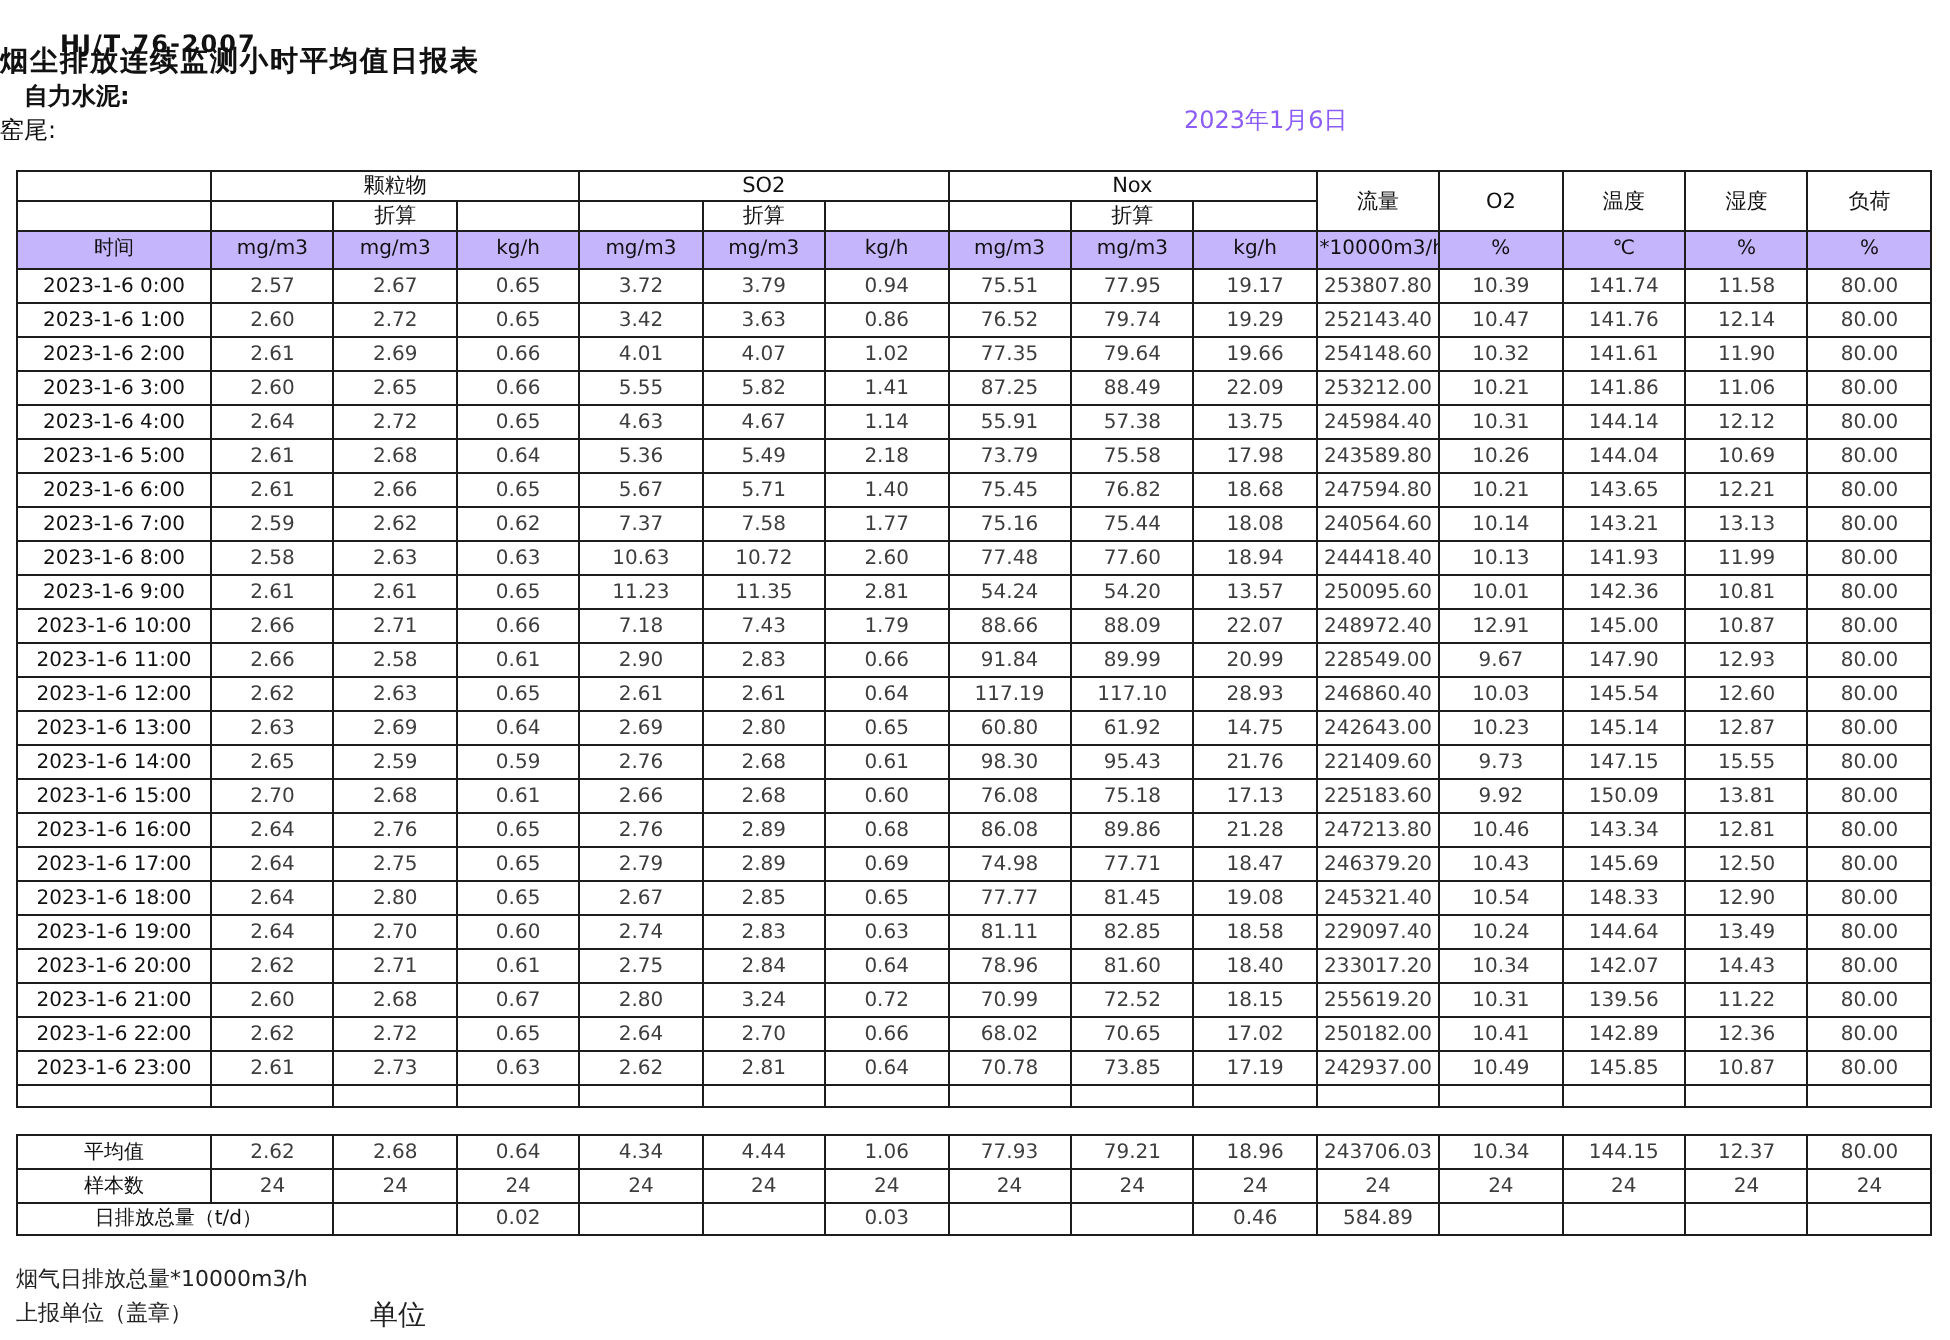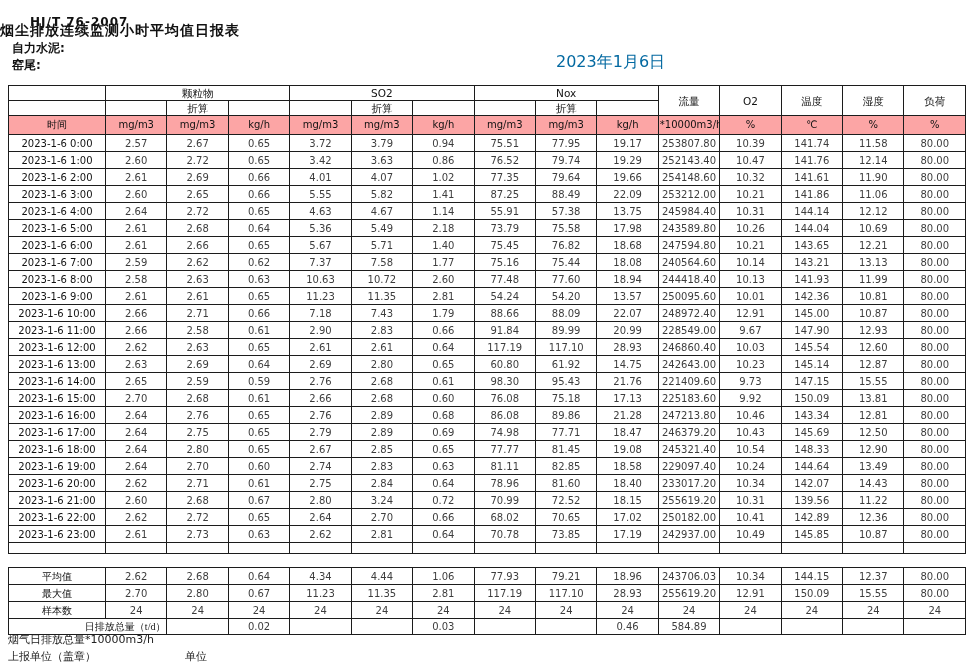--- a/index.html
+++ b/index.html
@@ -1,35 +1,35 @@
 <!DOCTYPE html>
 <html><head>
 <meta charset="utf-8">
 <style>
   html,body{margin:0;padding:0;background:#fff;}
   body{width:975px;height:670px;position:relative;font-family:"DejaVu Sans","Liberation Sans",sans-serif;color:#111;overflow:hidden;}
   .abs{position:absolute;}
   .std-code{left:30px;top:4px;font-size:12px;font-weight:bold;letter-spacing:1px;margin-top:11px;}
   .title{left:0;top:22px;width:910px;text-align:left;font-size:14px;font-weight:bold;letter-spacing:1px;}
   .company{left:12px;top:40px;font-size:12px;font-weight:bold;}
-  .location{left:12px;top:57px;font-size:12px;font-weight:bold;}
-  .date{left:556px;top:52px;font-size:16px;color:#0369a1;}
+  .location{left:0;top:57px;font-size:12px;font-weight:normal;}
+  .date{left:592px;top:52px;font-size:12px;color:#8b5cf6;}
   .tablewrap{left:8px;top:85px;width:958px;}
   table{border-collapse:collapse;table-layout:fixed;width:958px;}
   td{border:1px solid #1c1c1c;font-size:10px;text-align:center;height:15px;line-height:15px;color:#3d3d3d;white-space:nowrap;overflow:hidden;padding:0 1px;}
   tr.hdr td{color:#111;font-size:10.5px;height:14px;line-height:14px;}
-  tr.units td{background:#fca5a5;color:#111;height:18px;line-height:18px;font-size:10px;}
+  tr.units td{background:#c4b5fd;color:#111;height:18px;line-height:18px;font-size:10px;}
   td.o2{vertical-align:bottom;line-height:12px;padding-bottom:1px;}
   td.lbl{color:#111;}
-  td.lbl-left{color:#111;text-align:right;padding-left:4px;font-family:Liberation Serif, serif;}
+  td.lbl-left{color:#111;text-align:center;padding-left:4px;}
   tr.gap td{height:10px;line-height:10px;}
   #summary-table{margin-top:13px;}
   .footnote{left:8px;top:632px;font-size:11px;color:#222;}
   .footline2{left:8px;top:649px;font-size:11px;color:#222;}
-  .footunit{left:185px;top:649px;font-size:11px;color:#222;}
+  .footunit{left:185px;top:649px;font-size:14px;color:#222;}
 </style>
 </head>
 <body>
 
 <div class="abs std-code">HJ/T 76-2007</div>
 <div class="abs title">烟尘排放连续监测小时平均值日报表</div>
 <div class="abs company">自力水泥:</div>
 <div class="abs location">窑尾:</div>
 <div class="abs date">2023年1月6日</div>
 
@@ -553,37 +553,20 @@
           <td>77.93</td>
           <td>79.21</td>
           <td>18.96</td>
           <td>243706.03</td>
           <td class="o2">10.34</td>
           <td>144.15</td>
           <td>12.37</td>
           <td>80.00</td>
         </tr>
         <tr>
-          <td class="lbl" colspan="1">最大值</td>
-          <td>2.70</td>
-          <td>2.80</td>
-          <td>0.67</td>
-          <td>11.23</td>
-          <td>11.35</td>
-          <td>2.81</td>
-          <td>117.19</td>
-          <td>117.10</td>
-          <td>28.93</td>
-          <td>255619.20</td>
-          <td class="o2">12.91</td>
-          <td>150.09</td>
-          <td>15.55</td>
-          <td>80.00</td>
-        </tr>
-        <tr>
           <td class="lbl" colspan="1">样本数</td>
           <td>24</td>
           <td>24</td>
           <td>24</td>
           <td>24</td>
           <td>24</td>
           <td>24</td>
           <td>24</td>
           <td>24</td>
           <td>24</td>

